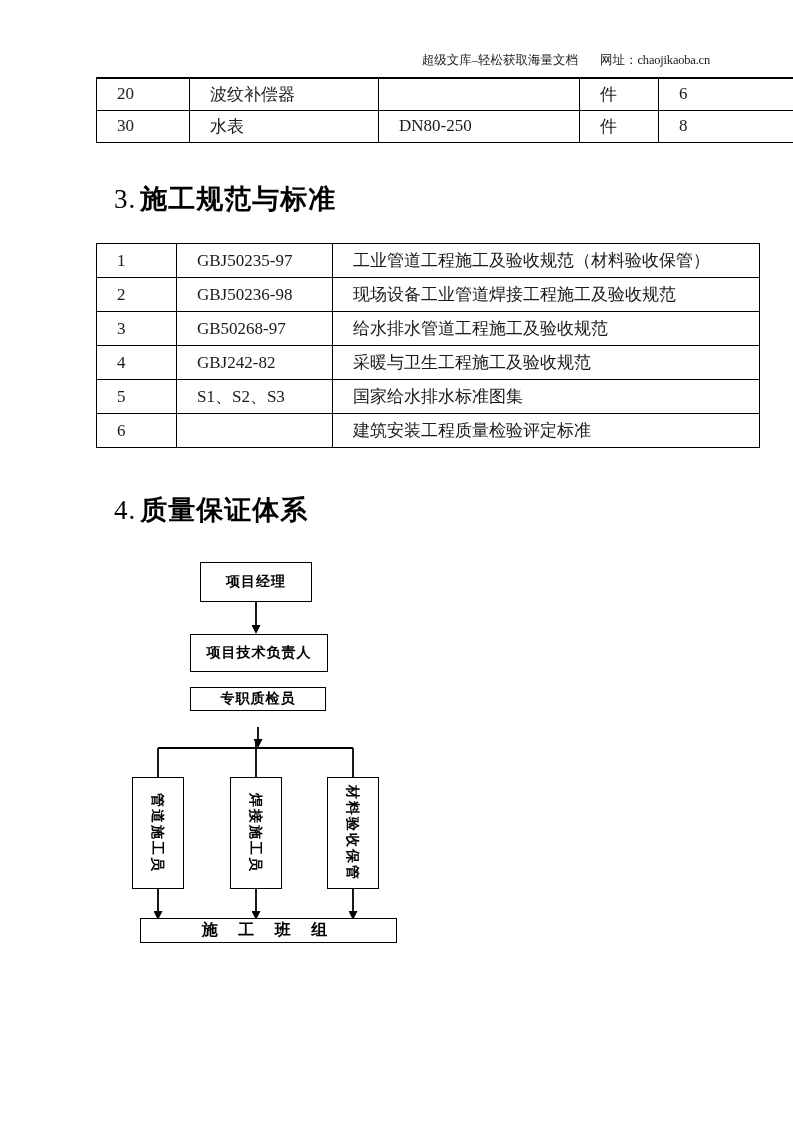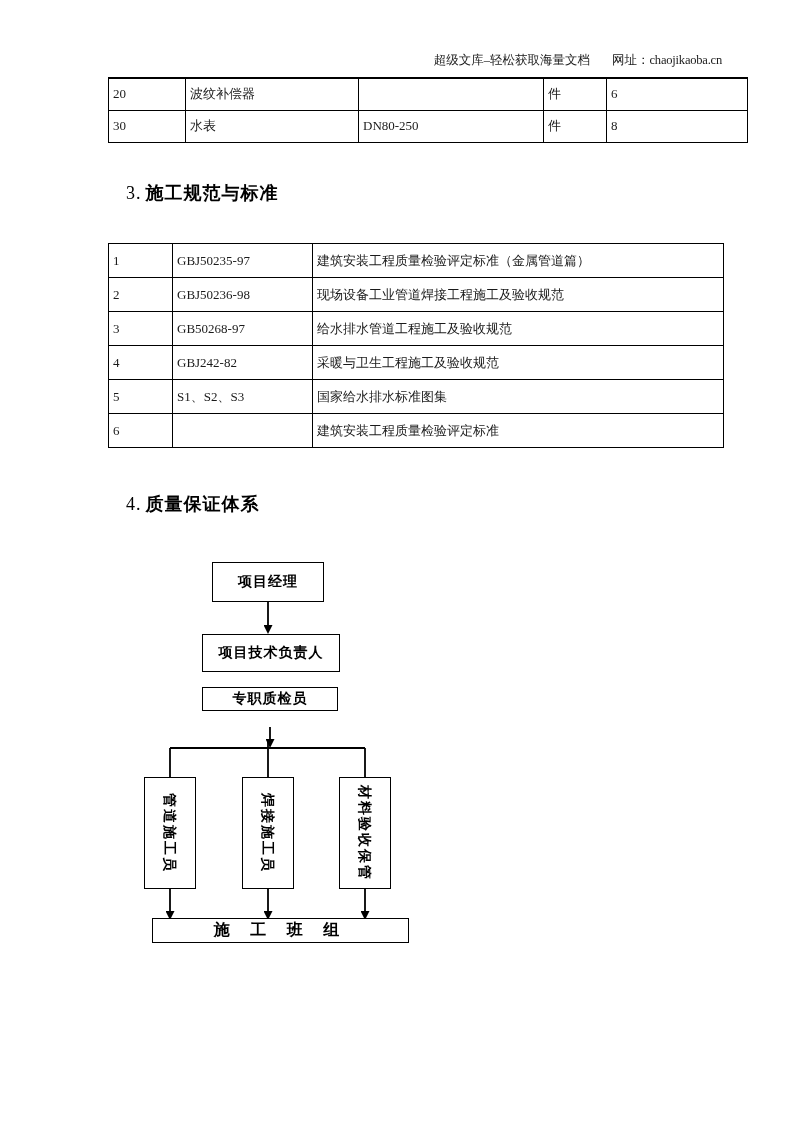--- a/index.html
+++ b/index.html
@@ -13,21 +13,20 @@
     height: 1122px;
     position: relative;
     font-family: "Liberation Serif", "DejaVu Serif", serif;
     color: #000000;
     overflow: hidden;
   }
 
   .page {
     position: absolute;
     inset: 0;
-    margin-left: 12px;
   }
 
   
   .doc-header {
     position: absolute;
     top: 53px;
     left: 95px;
     width: 615px;
     text-align: right;
     font-size: 12.5px;
@@ -46,23 +45,23 @@
     letter-spacing: -0.2px;
   }
 
   
   table {
     border-collapse: collapse;
     table-layout: fixed;
   }
   table td {
     border: 1px solid #000000;
-    font-size: 13px;
+    font-size: 17px;
     vertical-align: middle;
-    padding: 0 0 0 4px;
+    padding: 0 0 0 20px;
     color: #1a1a1a;
   }
 
   
   .tbl-materials {
     position: absolute;
     top: 77px;
     left: 96px;
     width: 614px;
   }
@@ -85,21 +84,21 @@
   .tbl-standards tr { height: 34px; }
   .tbl-standards td.s-no   { width: 59px; }
   .tbl-standards td.s-code { width: 135px; }
   .tbl-standards td.s-name { width: 406px; }
 
   
   .heading {
     position: absolute;
     font-family: "Liberation Sans", "DejaVu Sans", sans-serif;
     font-weight: bold;
-    font-size: 18px;
+    font-size: 27px;
     letter-spacing: 1px;
     color: #000000;
     white-space: nowrap;
   }
   .heading .num {
     font-family: "Liberation Serif", "DejaVu Serif", serif;
     font-weight: normal;
     margin-right: 4px;
   }
   #heading-3 { top: 181px; left: 114px; }
@@ -189,21 +188,21 @@
 
   <div class="heading" id="heading-3">
     <span class="num">3.</span><span>施工规范与标准</span>
   </div>
 
   <table class="tbl-standards">
     <tbody>
       <tr>
         <td class="s-no">1</td>
         <td class="s-code">GBJ50235-97</td>
-        <td class="s-name">建筑安装工程质量检验评定标准（金属管道篇）</td>
+        <td class="s-name">工业管道工程施工及验收规范（材料验收保管）</td>
       </tr>
       <tr>
         <td class="s-no">2</td>
         <td class="s-code">GBJ50236-98</td>
         <td class="s-name">现场设备工业管道焊接工程施工及验收规范</td>
       </tr>
       <tr>
         <td class="s-no">3</td>
         <td class="s-code">GB50268-97</td>
         <td class="s-name">给水排水管道工程施工及验收规范</td>

